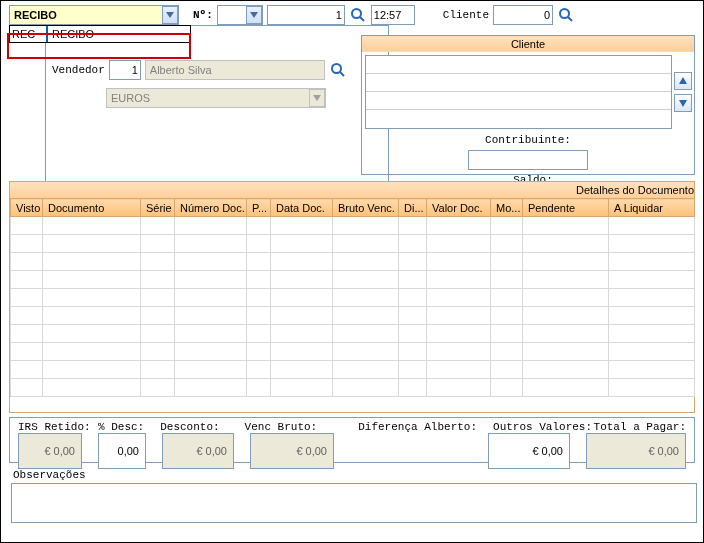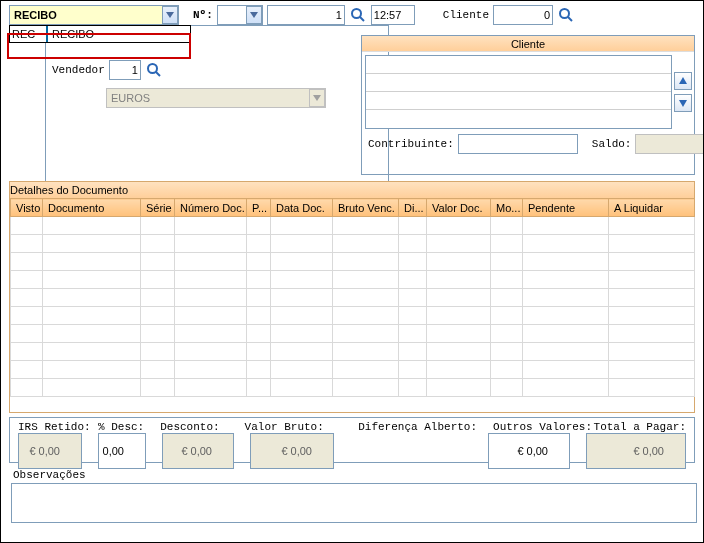--- a/index.html
+++ b/index.html
@@ -19,27 +19,27 @@
 .num-input { border: 1px solid #7f9db9; height: 20px; text-align: right; padding-right: 2px; background:#fff; }
 .txt-input { border: 1px solid #7f9db9; height: 20px; padding: 2px; background:#fff; }
 .small-combo { width: 46px; }
 .magnifier { width: 18px; height: 18px; display:flex; align-items:center; justify-content:center; }
 .panel { border: 1px solid #7f9db9; position: absolute; }
 .panel-title { background: linear-gradient(#ffe2c0,#ffcf9a); text-align: center; height: 16px; line-height: 16px; font-size: 11px; border-bottom: 1px solid #ddd; }
 .field-row { display:flex; align-items:center; gap:4px; padding:4px 6px; }
 .disabled-input { background: #ece9d8; border: 1px solid #c0c0c0; color: #808080; height: 20px; padding: 2px 4px; }
 .arrow-btn { width: 18px; height: 18px; border: 1px solid #7f9db9; background: linear-gradient(#fff,#dce7f5); display:flex; align-items:center; justify-content:center; }
 .arrow-btn svg { width:10px; height:10px; }
-.details-title { background: linear-gradient(#ffe2c0,#ffcf9a); text-align:left; height:16px; line-height:16px; }
+.details-title { background: linear-gradient(#ffe2c0,#ffcf9a); text-align:right; height:16px; line-height:16px; }
 table.grid { border-collapse: collapse; width: 100%; table-layout: fixed; }
 table.grid th { background: linear-gradient(#ffd9ab,#ffc17a); font-weight: normal; text-align:left; padding: 1px 5px; border: 1px solid #d6a86e; height:18px; white-space:nowrap; overflow:hidden; }
 table.grid td { border: 1px solid #d9d9d9; height: 18px; background:#fff; }
 .totals { display:flex; align-items:center; gap:16px; padding:3px 8px 0 8px; flex-wrap: nowrap; }
 .totals .lbl { white-space: nowrap; }
-.tot-input { border:1px solid #7f9db9; height:36px; text-align:right; padding-right:21px; background:#fff; }
+.tot-input { border:1px solid #7f9db9; height:36px; text-align:right; padding-right:6px; background:#fff; }
 .ro { background:#ece9d8; color:#606060; }
 .obs-box { border: 1px solid #7f9db9; margin: 2px 8px 8px 8px; height: 40px; background:#fff; }
 .cliente-area { background:#fff; }
 .cliente-row { height:18px; border-bottom:1px solid #cfcfcf; }
 </style>
 </head>
 <body>
 
 <div class="toolbar">
   <div class="combo" style="width:170px;">
@@ -83,20 +83,21 @@
     <div class="dropdown-label">RECIBO</div>
   </div>
 </div>
 <div class="redbox" style="top:32px;left:6px;width:184px;height:26px;"></div>
 
 <div class="panel" style="top:24px;left:8px;width:344px;height:165px;margin-left:36px;">
   <div style="height:30px;"></div>
   <div class="field-row" style="margin-top:0;">
     <span class="lbl">Vendedor</span>
     <input class="num-input" style="width: 32px;" value="1">
+    <input class="disabled-input" style="width: 180px;" readonly="" value="Alberto Silva">
     <div class="magnifier">
       <svg width="16" height="16" viewBox="0 0 16 16">
           <circle cx="6.5" cy="6.5" r="4.5" fill="none" stroke="#2a66b5" stroke-width="2"></circle>
           <line x1="10" y1="10" x2="14" y2="14" stroke="#2a66b5" stroke-width="2"></line>
         </svg>
     </div>
   </div>
   <div class="field-row" style="padding-left:60px;">
     <div class="combo" style="width:220px;text-decoration:underline;">
       <input class="disabled-input" style="width: 220px; padding-right: 16px;" readonly="" value="EUROS">
@@ -124,21 +125,21 @@
             <path d="M5 1 L9 8 L1 8 Z" fill="#2a66b5"></path>
           </svg>
         </div>
       <div class="arrow-btn">
           <svg viewBox="0 0 10 10">
             <path d="M5 9 L1 2 L9 2 Z" fill="#2a66b5"></path>
           </svg>
         </div>
     </div>
   </div>
-  <div class="field-row" style="padding:2px 6px;">
+  <div class="field-row" style="padding:2px 6px;flex-direction:column;">
     <span class="lbl">Contribuinte:</span>
     <input class="txt-input" style="width: 120px;">
     <span class="lbl" style="margin-left:10px;">Saldo:</span>
     <input class="disabled-input" style="width: 70px;" readonly="">
   </div>
 </div>
 
 <div class="panel" style="top:180px;left:8px;width:686px;height:232px;border:1px solid #d6a86e;">
   <div class="details-title">Detalhes do Documento</div>
   <table class="grid">
@@ -315,21 +316,21 @@
         </tr>
     </tbody>
   </table>
 </div>
 
 <div class="panel" style="top:416px;left:8px;width:686px;height:46px;">
   <div class="totals">
     <span class="lbl" style="width:64px;">IRS Retido:</span>
     <span class="lbl" style="width:48px;text-align:right;">% Desc:</span>
     <span class="lbl" style="width:72px;">Desconto:</span>
-    <span class="lbl" style="width:84px;">Valor Bruto:</span>
+    <span class="lbl" style="width:84px;">Venc Bruto:</span>
     <span class="lbl" style="width:144px;text-align:right;">Diferença Alberto:</span>
     <span class="lbl" style="width:82px;">Outros Valores:</span>
     <span class="lbl" style="width:100px;text-align:right;">Total a Pagar:</span>
   </div>
   <div class="totals" style="padding-top:0;">
     <input class="tot-input ro" readonly="" style="width: 64px;" value="€ 0,00">
     <input class="tot-input" style="width: 48px;" value="0,00">
     <input class="tot-input ro" readonly="" style="width: 72px;" value="€ 0,00">
     <input class="tot-input ro" readonly="" style="width: 84px;" value="€ 0,00">
     <div style="width:144px;"></div>

